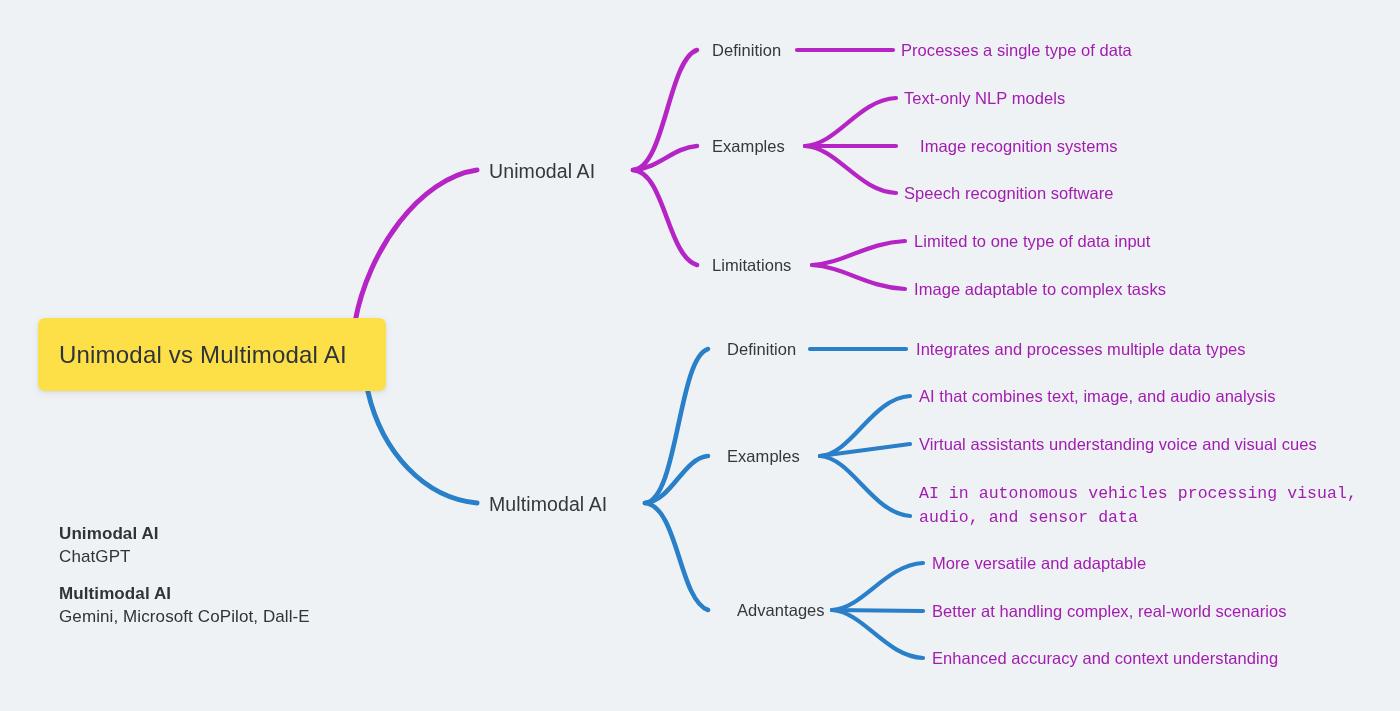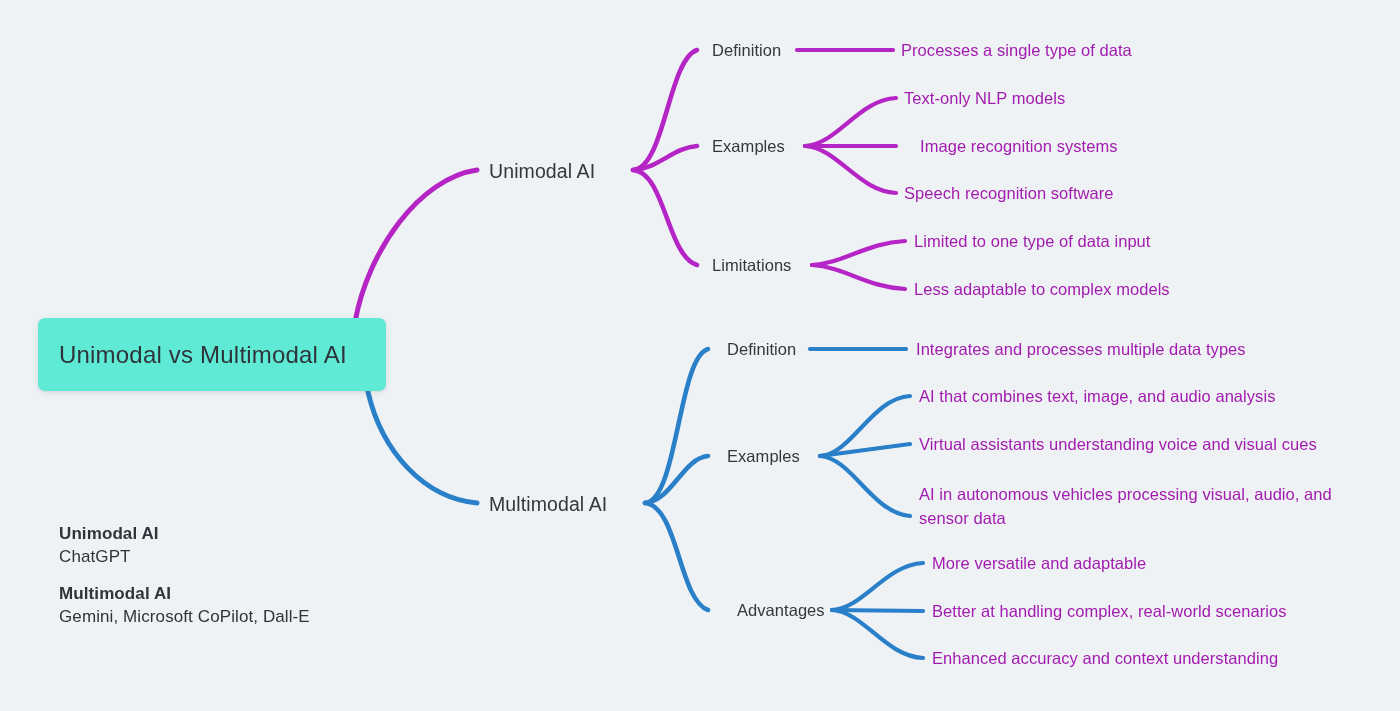--- a/index.html
+++ b/index.html
@@ -42,28 +42,29 @@
   }
   .leaf-title {
     font-size: 16.5px;
     letter-spacing: 0.05px;
     color: #a21caf;
   }
   .leaf-wrap {
     white-space: normal;
     width: 450px;
     line-height: 1.48;
+    font-family: Liberation Mono, monospace;
   }
   #center-card {
     position: absolute;
     left: 38px;
     top: 318px;
     width: 348px;
     height: 73px;
-    background: #5eead4;
+    background: #fde047;
     border-radius: 7px;
     box-shadow: 0 2px 7px rgba(45, 60, 80, 0.10), 0 1px 2px rgba(45,60,80,0.06);
     display: flex;
     align-items: center;
   }
   #center-card .title {
     font-size: 24px;
     color: #2f343a;
     padding-left: 21px;
     letter-spacing: 0.2px;
@@ -135,21 +136,21 @@
   <div class="node-label sub-title" style="left:712px; top:136px;">Examples</div>
   <div class="node-label sub-title" style="left:712px; top:255px;">Limitations</div>
 
   <div class="node-label leaf-title" style="left:901px; top:40px;">Processes a single type of data</div>
 
   <div class="node-label leaf-title" style="left:904px; top:88px;">Text-only NLP models</div>
   <div class="node-label leaf-title" style="left:920px; top:136px;">Image recognition systems</div>
   <div class="node-label leaf-title" style="left:904px; top:183px;">Speech recognition software</div>
 
   <div class="node-label leaf-title" style="left:914px; top:231px;">Limited to one type of data input</div>
-  <div class="node-label leaf-title" style="left:914px; top:279px;">Less adaptable to complex models</div>
+  <div class="node-label leaf-title" style="left:914px; top:279px;">Image adaptable to complex tasks</div>
 
   <div class="node-label branch-title" style="left:489px; top:492px;">Multimodal AI</div>
 
   <div class="node-label sub-title" style="left:727px; top:339px;">Definition</div>
   <div class="node-label sub-title" style="left:727px; top:446px;">Examples</div>
   <div class="node-label sub-title" style="left:727px; top:600px;margin-left:10px;">Advantages</div>
 
   <div class="node-label leaf-title" style="left:916px; top:339px;">Integrates and processes multiple data types</div>
 
   <div class="node-label leaf-title" style="left:919px; top:386px;">AI that combines text, image, and audio analysis</div>

